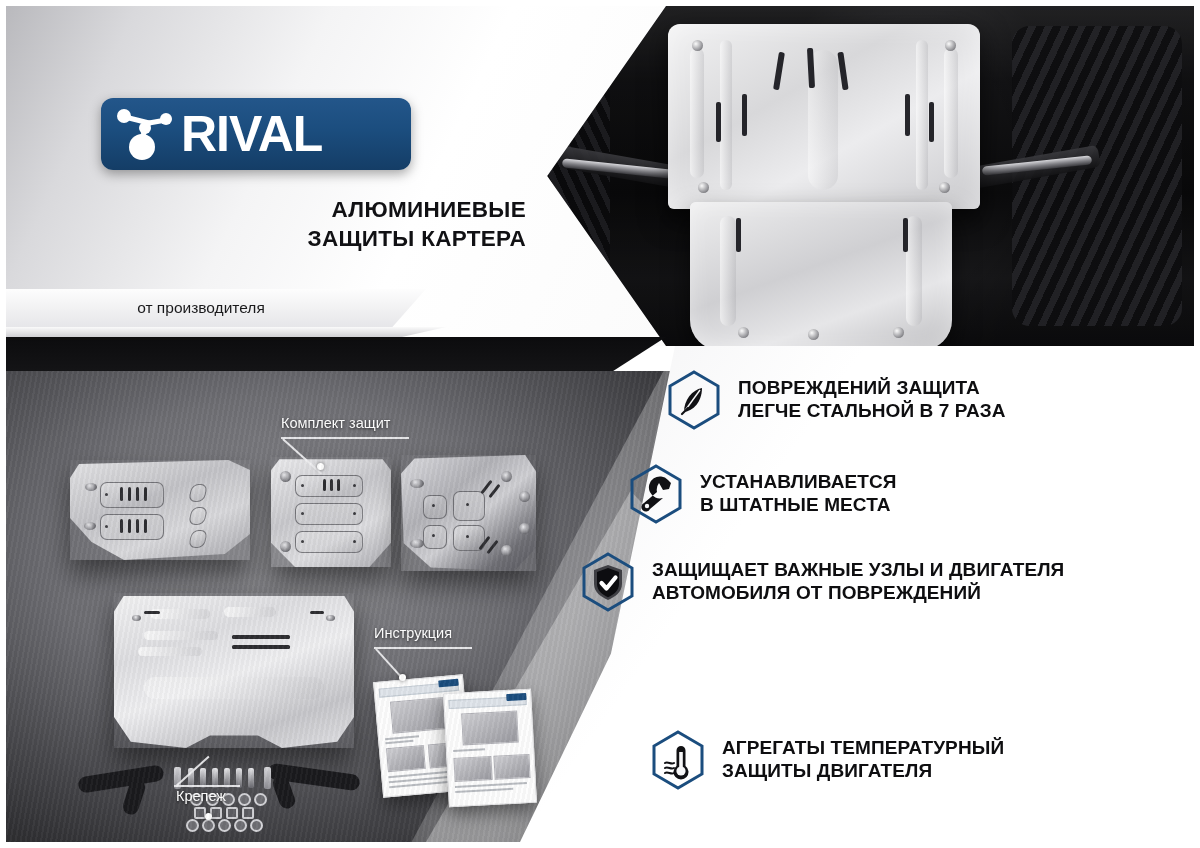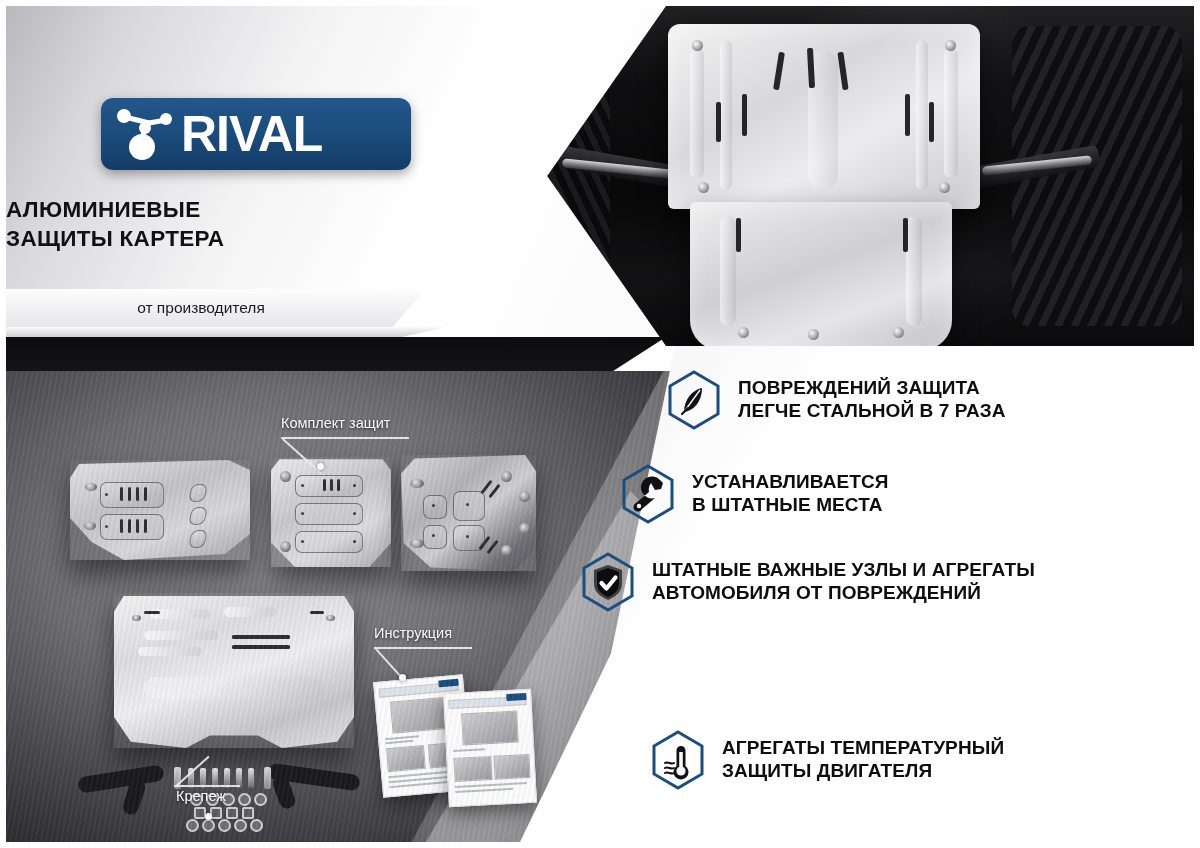--- a/index.html
+++ b/index.html
@@ -68,21 +68,21 @@
     display:flex;align-items:center;
   }
   .logo-mark{position:relative;width:74px;height:62px;margin-left:10px;flex:none;}
   .logo-word{
     color:#ffffff;font-size:50px;font-weight:700;letter-spacing:-1px;
     line-height:1;margin-left:-4px;font-family:"Liberation Sans",sans-serif;
   }
 
   .header-title{
     position:absolute;left:0;top:190px;width:520px;
-    text-align:left;color:#111114;
+    text-align:right;color:#111114;
     font-size:22.5px;font-weight:700;line-height:1.28;letter-spacing:.3px;
   }
 
   .sub-banner{
     position:absolute;left:6px;top:289px;width:420px;height:38px;
     background:linear-gradient(180deg,#fdfdfd,#e6e6e9);
     clip-path:polygon(0 0, 100% 0, 92% 100%, 0 100%);
     display:flex;align-items:center;
   }
   .sub-banner span{
@@ -195,21 +195,21 @@
     background:linear-gradient(125deg,#e3e3e6 0%,#f7f7f8 14%,#ffffff 34%,#ffffff 100%);
     clip-path:polygon(23% 0, 100% 0, 100% 100%, 0 100%, 13.5% 62%);
   }
   .benefits-list{position:absolute;left:520px;top:346px;width:674px;height:496px;}
 
   .benefit{position:absolute;display:flex;align-items:center;gap:16px;}
   .hexwrap{width:56px;height:60px;flex:none;position:relative;}
   .btext{font-size:19px;font-weight:700;color:#0e0e10;line-height:1.2;letter-spacing:.1px;}
 
   .b1{left:146px;top:24px;}
-  .b2{left:100px;top:118px;justify-content:flex-end;}
+  .b2{left:108px;top:118px;justify-content:flex-end;}
   .b3{left:60px;top:206px;}
   .b4{left:90px;top:298px;}
   .b5{left:130px;top:384px;}
 
   
   .frame-t{position:absolute;left:0;top:0;width:1200px;height:6px;background:#fff;}
   .frame-b{position:absolute;left:0;bottom:0;width:1200px;height:6px;background:#fff;}
   .frame-l{position:absolute;left:0;top:0;width:6px;height:848px;background:#fff;}
   .frame-r{position:absolute;right:0;top:0;width:6px;height:848px;background:#fff;}
 </style>
@@ -471,21 +471,21 @@
     <div class="benefit b3">
       <div class="hexwrap">
         <svg width="56" height="60" viewBox="0 0 56 60">
           <polygon points="28,2 52,16 52,44 28,58 4,44 4,16" fill="none" stroke="#1B4D7E" stroke-width="3"></polygon>
           <path d="M28 13 L42 18 V32 C42 40 35 45 28 48 C21 45 14 40 14 32 V18 Z" fill="#3f3f44"></path>
           <path d="M28 16 L39 20 V32 C39 38.5 33.5 42.8 28 45.3 C22.5 42.8 17 38.5 17 32 V20 Z" fill="#0d0d10"></path>
           <path d="M21.5 31 L26.5 36.5 L35.5 25.5" stroke="#ffffff" stroke-width="4.2" fill="none" stroke-linecap="round" stroke-linejoin="round"></path>
         </svg>
       </div>
       <div class="btext">
-        <div>ШТАТНЫЕ ВАЖНЫЕ УЗЛЫ И АГРЕГАТЫ</div>
+        <div>ЗАЩИЩАЕТ ВАЖНЫЕ УЗЛЫ И ДВИГАТЕЛЯ</div>
         <div>АВТОМОБИЛЯ ОТ ПОВРЕЖДЕНИЙ</div>
       </div>
     </div>
 
 
     <div class="benefit b5">
       <div class="hexwrap">
         <svg width="56" height="60" viewBox="0 0 56 60">
           <polygon points="28,2 52,16 52,44 28,58 4,44 4,16" fill="none" stroke="#1B4D7E" stroke-width="3"></polygon>
           <path d="M31 16 A4.5 4.5 0 0 1 35.5 20.5 V36 A7.5 7.5 0 1 1 26.5 36 V20.5 A4.5 4.5 0 0 1 31 16 Z" fill="#111114"></path>

